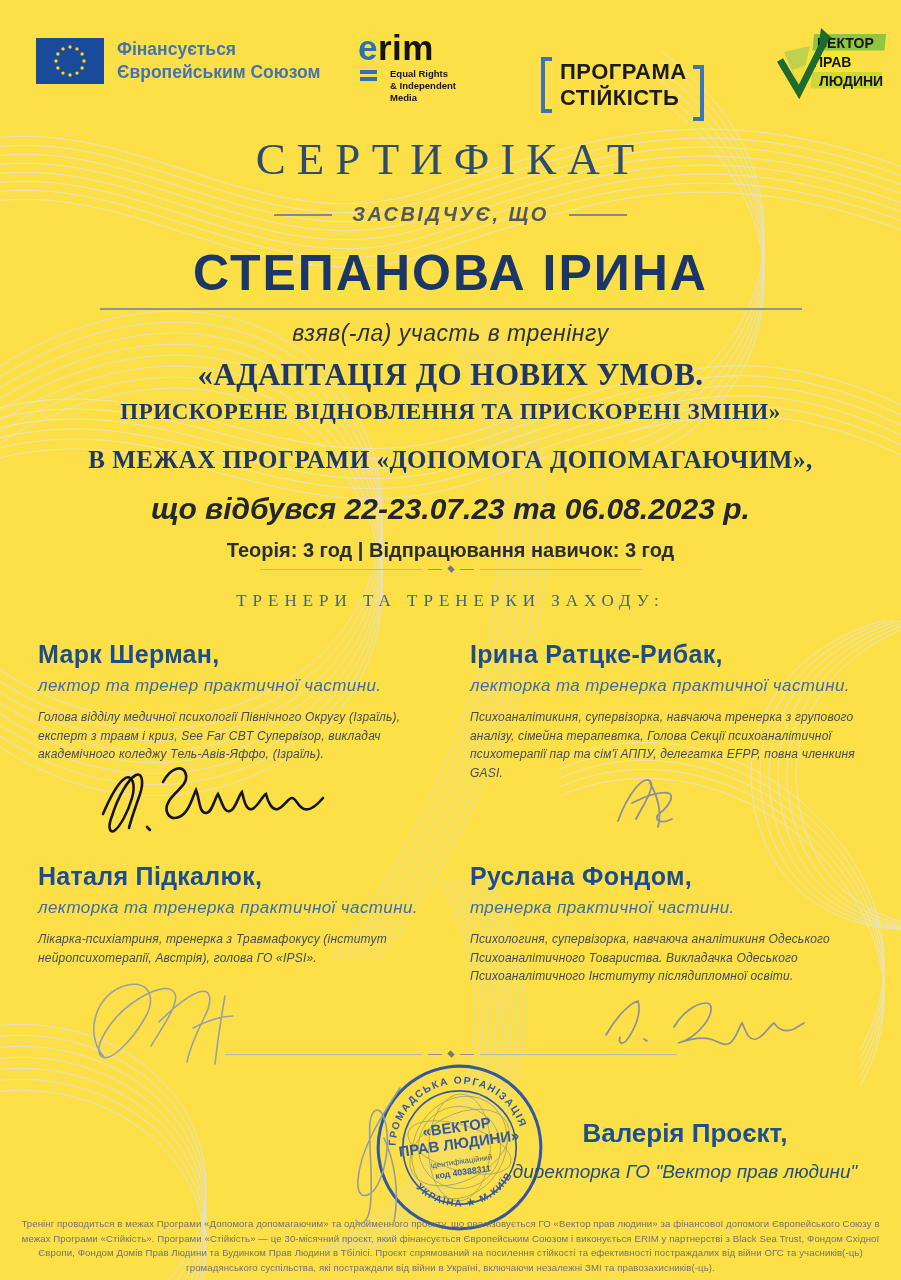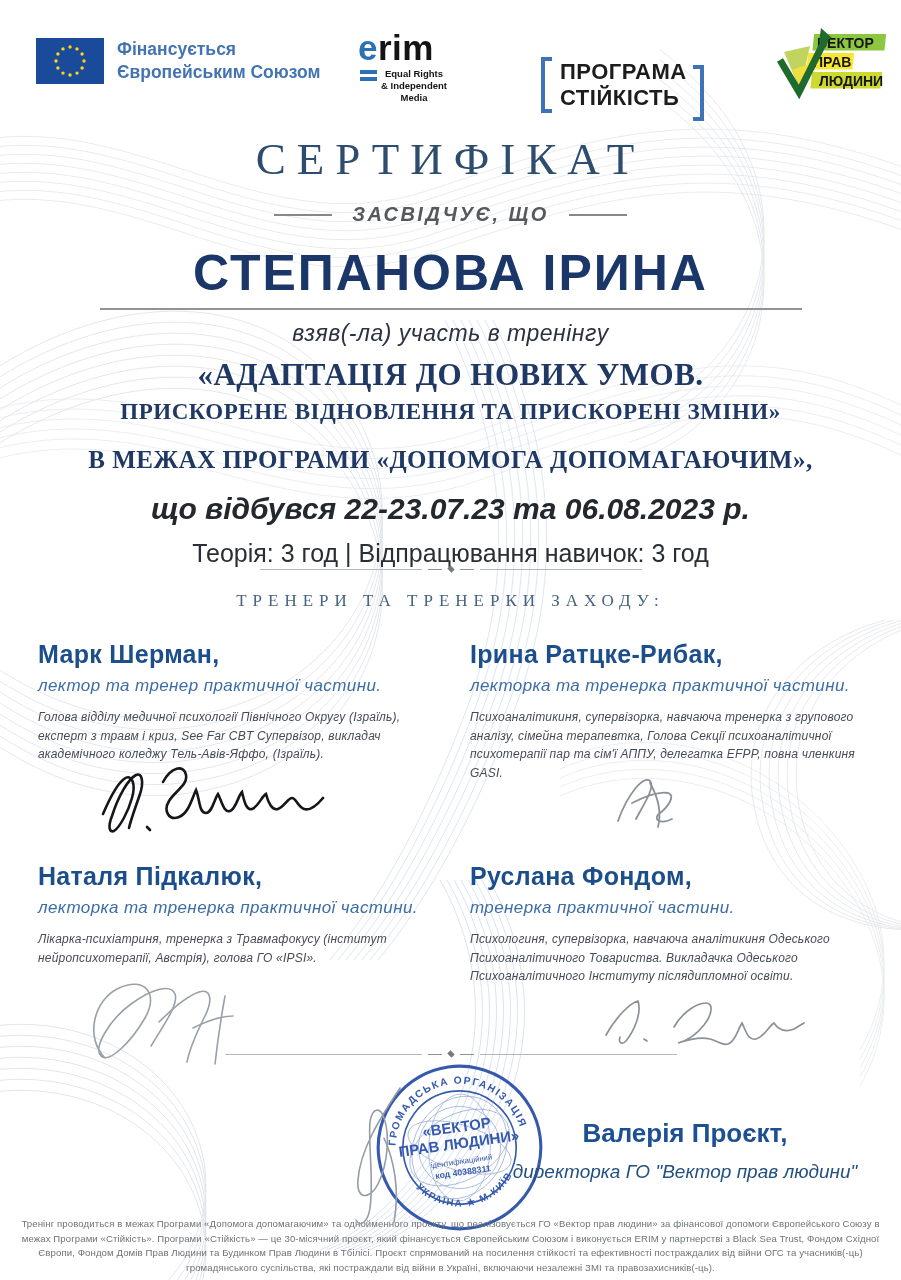--- a/index.html
+++ b/index.html
@@ -1,32 +1,32 @@
 <!DOCTYPE html>
 <html><head>
 <meta charset="utf-8">
 <style>
   * { margin:0; padding:0; box-sizing:border-box; }
   html,body { background:#e9eaec; }
   body { font-family:"Liberation Sans","DejaVu Sans",sans-serif; }
   .page {
     position:relative; width:901px; height:1280px; margin:0 auto;
-    background:#ffffff; overflow:hidden;
+    background:#fde047; overflow:hidden;
   }
   .bg { position:absolute; left:0; top:0; z-index:0; pointer-events:none; }
   .abs { position:absolute; z-index:2; }
   .center { left:0; right:0; text-align:center; }
 
   
   .eu-logo { left:36px; top:38px; display:flex; align-items:center; gap:13px; }
   .eu-text { font-size:17.5px; font-weight:700; color:#4374b1; line-height:1.32; }
   .erim { left:358px; top:30px; }
   .erim-word { font-size:35px; font-weight:700; letter-spacing:0.5px; color:#141414; line-height:1; }
   .erim-word .e { color:#2c71b4; }
-  .erim-sub { display:flex; gap:4px; margin-top:3px; margin-left:2px;text-align:center; }
+  .erim-sub { display:flex; gap:13px; margin-top:3px; margin-left:2px; }
   .erim-eq { width:17px; height:11px; border-top:4px solid #2c71b4; border-bottom:4px solid #2c71b4; margin-top:2px; }
   .erim-tag { font-size:9.5px; font-weight:700; color:#141414; line-height:1.25; }
   .prog-logo { left:541px; top:57px; display:flex; align-items:stretch; }
   .bracket { width:11px; border:4px solid #3f73b7; }
   .bracket.l { border-right:none; }
   .bracket.r { border-left:none; margin-top:8px; margin-bottom:-8px; }
   .prog-text { padding:2px 6px 2px 8px; font-size:22px; font-weight:700; color:#1c1c1c; line-height:1.18; letter-spacing:0.5px; }
   .vector-logo { left:770px; top:26px; }
 
   
@@ -35,21 +35,21 @@
   .certifies .dash { width:58px; height:2px; background:#85888d; }
   .certifies .txt { font-size:20px; font-weight:700; font-style:italic; color:#55585d; letter-spacing:2.5px; }
   .recipient { top:244px; font-size:50px; font-weight:700; color:#1b3769; letter-spacing:2px; }
   .name-rule { left:100px; top:308px; width:702px; height:2px; background:#8f9499; }
   .participation { top:320px; font-size:23px; font-style:italic; font-weight:500; color:#2b3240; letter-spacing:0.5px;text-align:center; }
   .t-serif { font-family:"Liberation Serif","DejaVu Serif",serif; font-weight:700; color:#1f3864; }
   .title1 { top:357px; font-size:31px; letter-spacing:0.5px; }
   .title2 { top:399px; font-size:23px; letter-spacing:0.5px; }
   .title3 { top:446px; font-size:25px; letter-spacing:0.5px; }
   .date-line { top:492px; font-size:30px; font-style:italic; font-weight:600; color:#23282e; }
-  .hours-line { top:539px; font-size:25px; font-weight:400; color:#2a2f36; }
+  .hours-line { top:539px; font-size:20px; font-weight:700; color:#2a2f36; }
 
   .orn-div { display:flex; align-items:center; justify-content:center; gap:6px; }
   .orn-div .line { height:1px; background:#b2b7bb; flex:1; }
   .orn-diamond { width:6px; height:6px; background:#74797e; transform:rotate(45deg) scale(1,.75); }
   .orn-tail { width:14px; height:1px; background:#8d9297; }
   .div1 { top:566px; left:260px; width:382px; }
   .div2 { top:1051px; left:225px; width:452px; }
 
   .trainers-heading { top:591px; font-family:"Liberation Serif","DejaVu Serif",serif; font-size:17px; letter-spacing:6px; color:#47637f; font-weight:500; }
 

